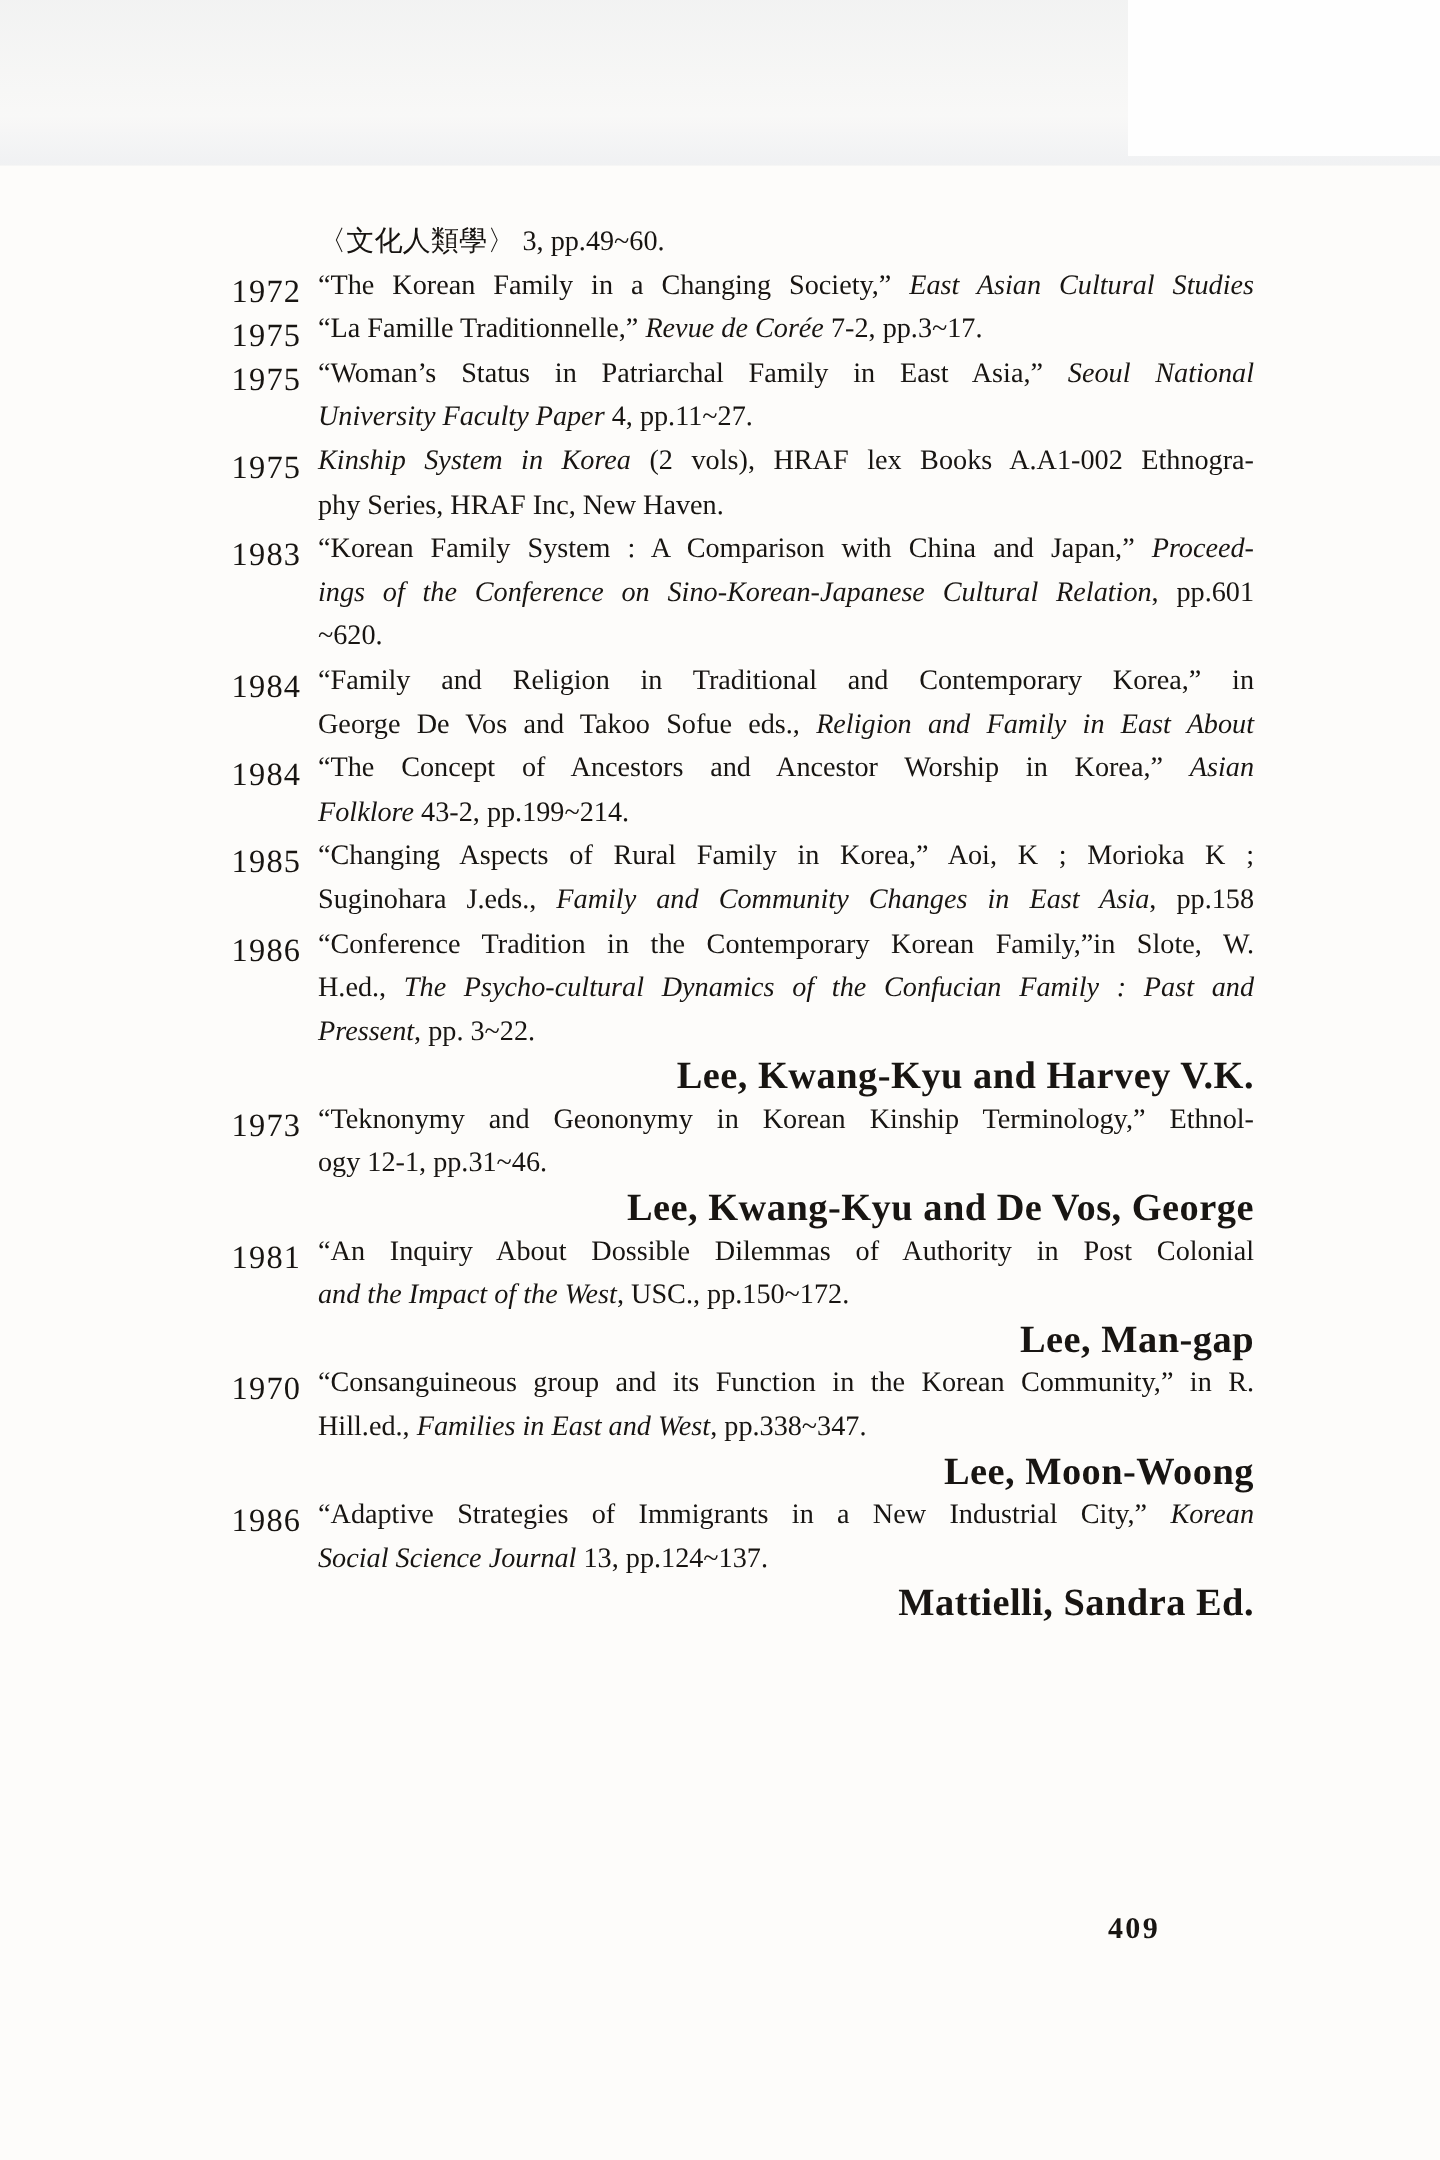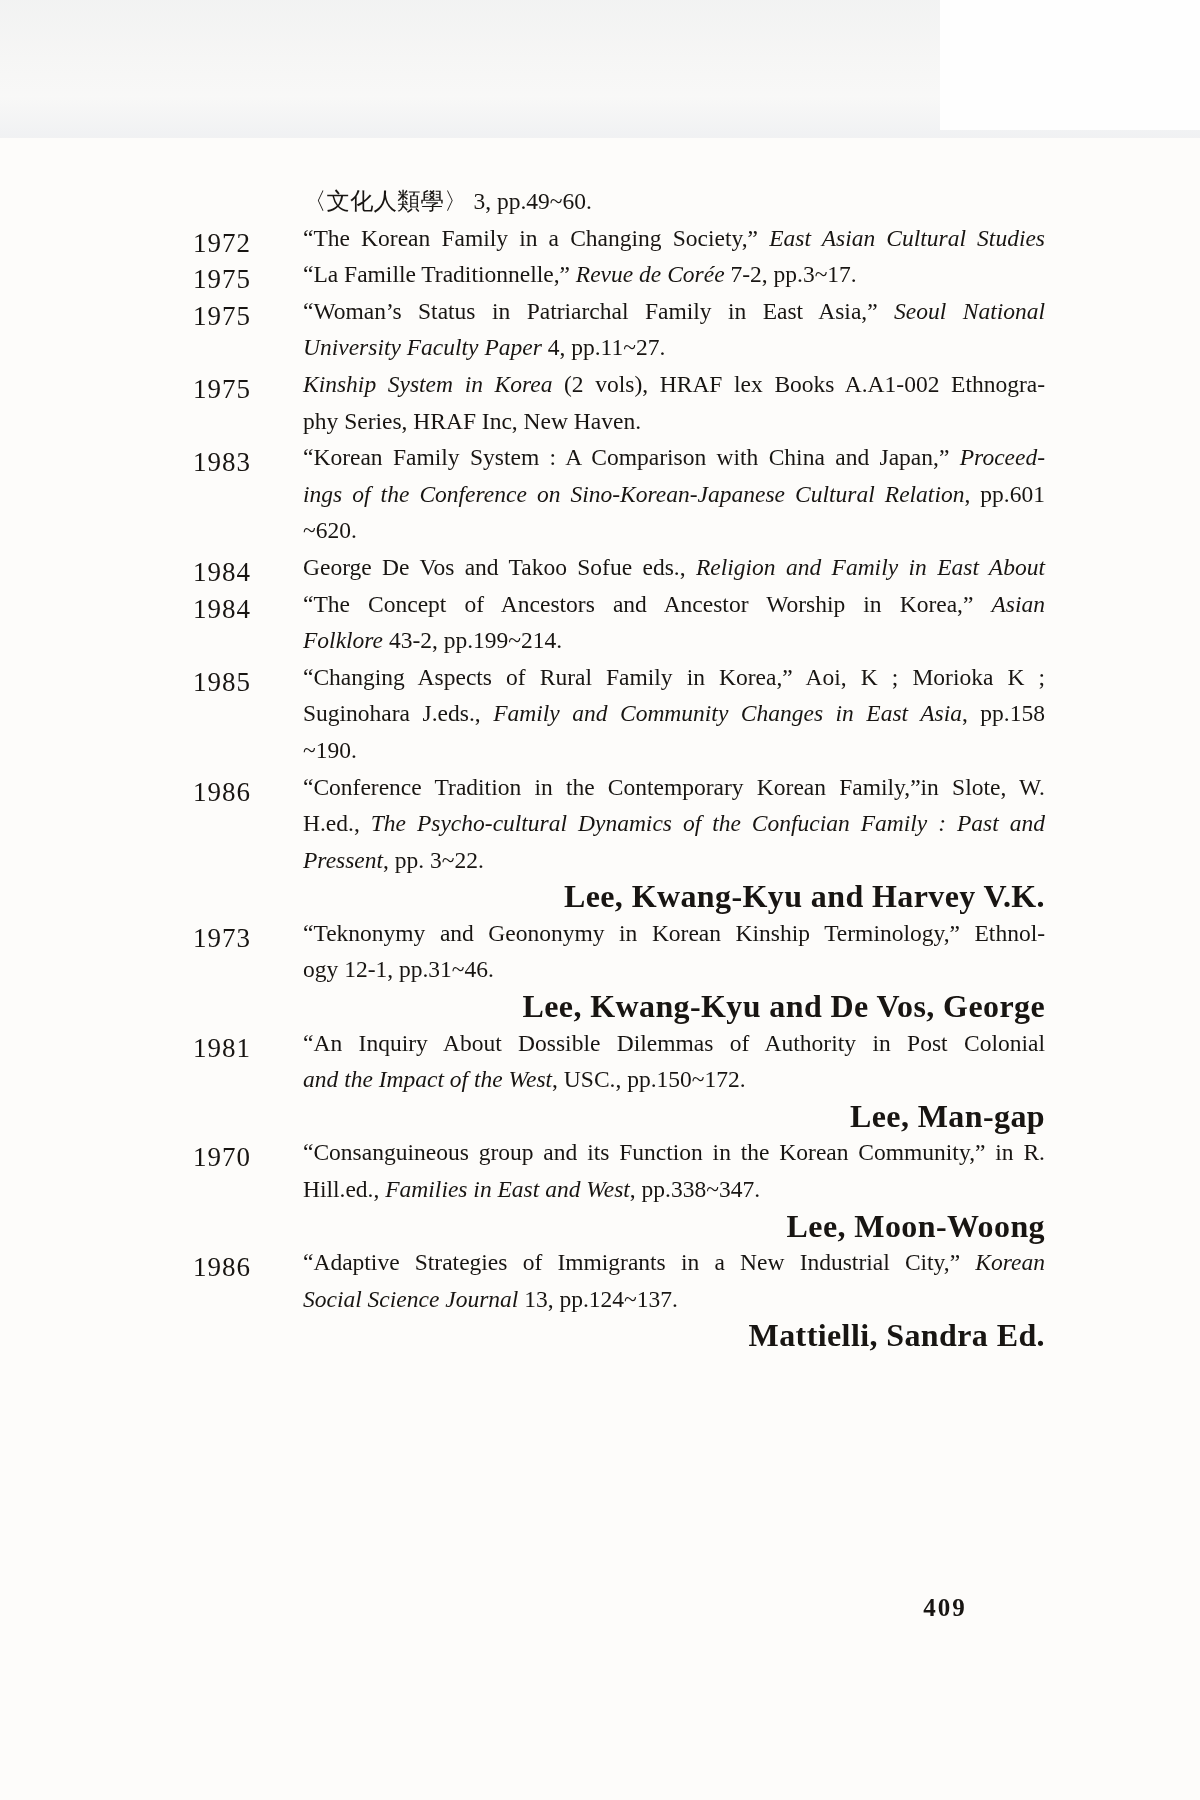--- a/index.html
+++ b/index.html
@@ -28,21 +28,21 @@
     width: 890px;
     font-size: 23.5px;
     line-height: 36.6px;
     font-variant-numeric: oldstyle-nums;
   }
   .entry { position: relative; padding-left: 110px; }
   .entry .year {
     position: absolute; left: 38px; top: 5px;
     font-size: 27px; letter-spacing: 1px;
   }
-  .line { white-space: nowrap; margin-left: 38px; }
+  .line { white-space: nowrap; }
   .line.j {
     white-space: normal;
     text-align: justify;
     text-align-last: justify;
   }
   .it { font-style: italic; }
   .heading {
     font-weight: bold;
     font-size: 32px;
     letter-spacing: 0.4px;
@@ -89,32 +89,32 @@
       <div class="line"><span>phy Series, HRAF Inc, New Haven.</span></div>
     </div>
     <div class="entry">
       <span class="year">1983</span>
       <div class="line j"><span>“Korean Family System : A Comparison with China and Japan,” </span><span class="it">Proceed-</span></div>
       <div class="line j"><span class="it">ings of the Conference on Sino-Korean-Japanese Cultural Relation</span><span>, pp.601</span></div>
       <div class="line"><span>~620.</span></div>
     </div>
     <div class="entry">
       <span class="year">1984</span>
+      <div class="line j"><span>“Family and Religion in Traditional and Contemporary Korea,” in</span></div>
       <div class="line j"><span>George De Vos and Takoo Sofue eds., </span><span class="it">Religion and Family in East About</span></div>
     </div>
     <div class="entry">
       <span class="year">1984</span>
       <div class="line j"><span>“The Concept of Ancestors and Ancestor Worship in Korea,” </span><span class="it">Asian</span></div>
       <div class="line"><span class="it">Folklore</span><span> 43-2, pp.199~214.</span></div>
     </div>
     <div class="entry">
       <span class="year">1985</span>
       <div class="line j"><span>“Changing Aspects of Rural Family in Korea,” Aoi, K ; Morioka K ;</span></div>
       <div class="line j"><span>Suginohara J.eds., </span><span class="it">Family and Community Changes in East Asia</span><span>, pp.158</span></div>
-      <div class="line"><span>~190.</span></div>
     </div>
     <div class="entry">
       <span class="year">1986</span>
       <div class="line j"><span>“Conference Tradition in the Contemporary Korean Family,”in Slote, W.</span></div>
       <div class="line j"><span>H.ed., </span><span class="it">The Psycho-cultural Dynamics of the Confucian Family : Past and</span></div>
       <div class="line"><span class="it">Pressent</span><span>, pp. 3~22.</span></div>
     </div>
     <div class="heading">Lee, Kwang-Kyu and Harvey V.K.</div>
     <div class="entry">
       <span class="year">1973</span>

